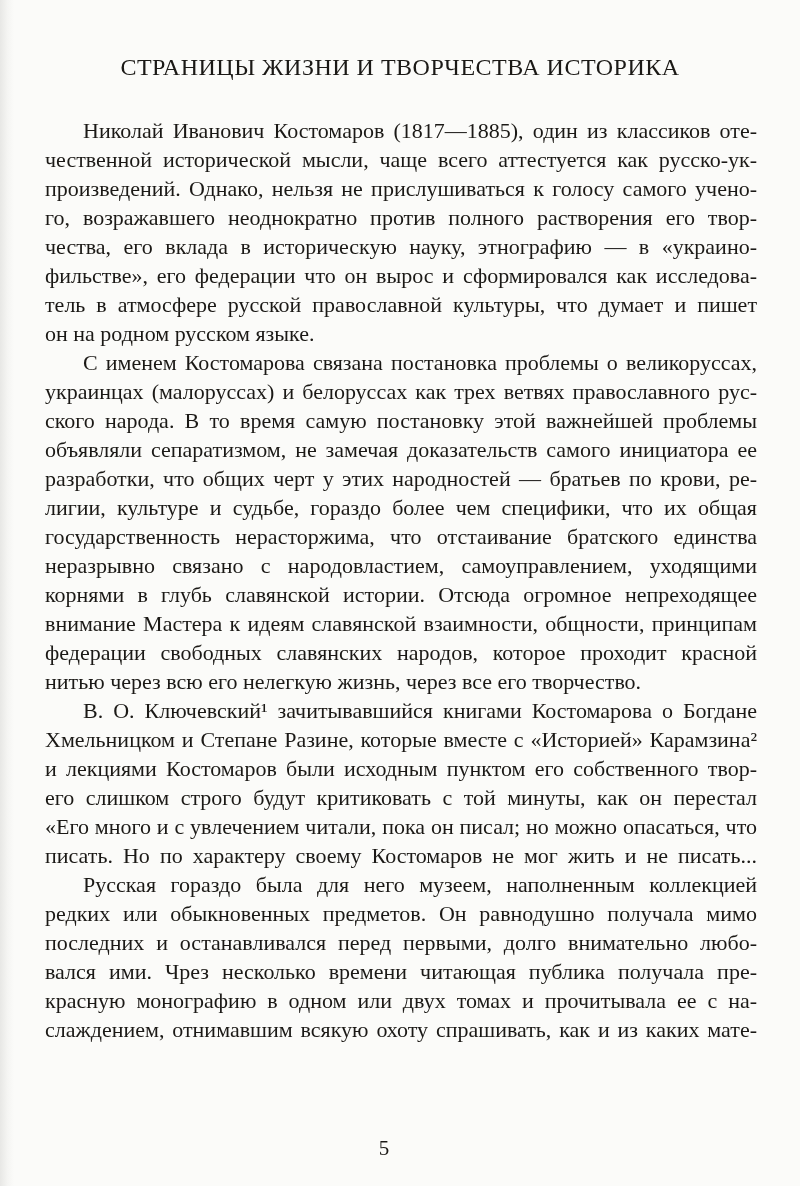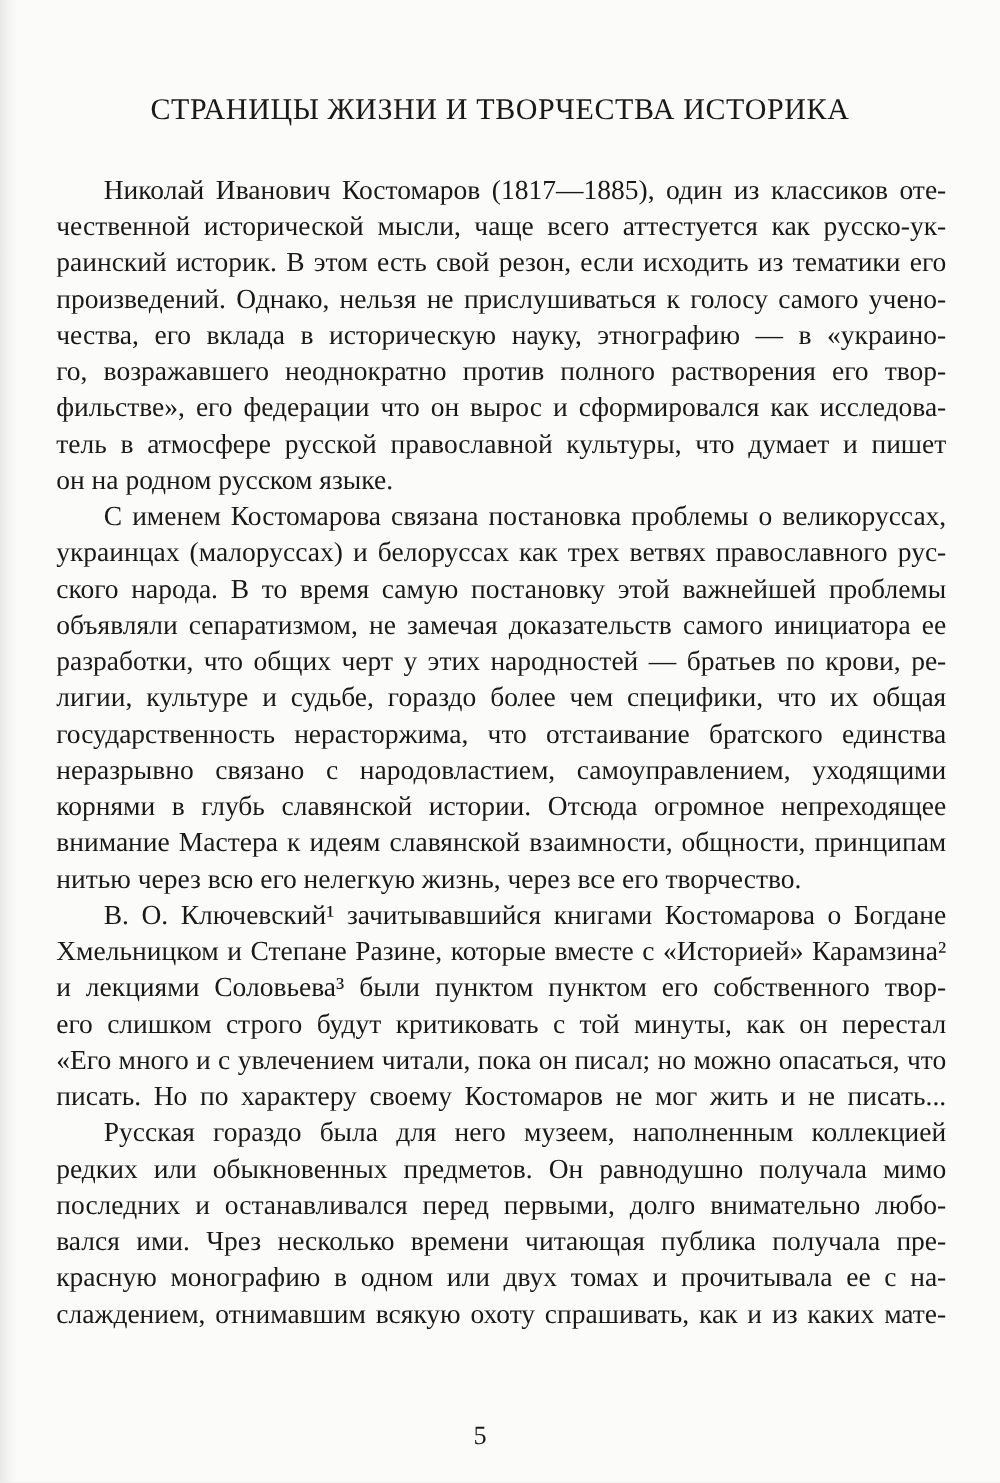--- a/index.html
+++ b/index.html
@@ -20,21 +20,21 @@
   
   .scan-edge {
     position: absolute;
     left: 0; top: 0; bottom: 0;
     width: 14px;
     background: linear-gradient(to right, rgba(60,60,55,0.10), rgba(60,60,55,0.03) 55%, rgba(60,60,55,0) 100%);
     pointer-events: none;
   }
   .title {
     margin: 0;
-    padding-top: 73px;
+    padding-top: 52px;
     text-align: center;
     font-size: 24px;
     line-height: 30px;
     font-weight: normal;
     letter-spacing: 0.5px;
     white-space: nowrap;
   }
   .text-block {
     margin-top: 34px;
     margin-left: 45px;
@@ -71,45 +71,45 @@
 </head>
 <body>
 
 <div class="page">
   <div class="scan-edge"></div>
   <h1 class="title">СТРАНИЦЫ ЖИЗНИ И ТВОРЧЕСТВА ИСТОРИКА</h1>
   <div class="text-block" id="paragraphs">
       <div class="para">
         <div class="line indent">Николай Иванович Костомаров (1817—1885), один из классиков оте-</div>
         <div class="line">чественной исторической мысли, чаще всего аттестуется как русско-ук-</div>
-        <div class="line">раинский историк. В этом есть свой резон, если исходить из тематики его</div>
         <div class="line">произведений. Однако, нельзя не прислушиваться к голосу самого учено-</div>
+        <div class="line">го, возражавшего неоднократно против полного растворения его твор-</div>
         <div class="line">чества, его вклада в историческую науку, этнографию — в «украино-</div>
-        <div class="line">го, возражавшего неоднократно против полного растворения его твор-</div>
         <div class="line">фильстве», его федерации что он вырос и сформировался как исследова-</div>
         <div class="line">тель в атмосфере русской православной культуры, что думает и пишет</div>
         <div class="line flush-left">он на родном русском языке.</div>
       </div>
       <div class="para">
         <div class="line indent">С именем Костомарова связана постановка проблемы о великоруссах,</div>
         <div class="line">украинцах (малоруссах) и белоруссах как трех ветвях православного рус-</div>
         <div class="line">ского народа. В то время самую постановку этой важнейшей проблемы</div>
         <div class="line">объявляли сепаратизмом, не замечая доказательств самого инициатора ее</div>
         <div class="line">разработки, что общих черт у этих народностей — братьев по крови, ре-</div>
         <div class="line">лигии, культуре и судьбе, гораздо более чем специфики, что их общая</div>
         <div class="line">государственность нерасторжима, что отстаивание братского единства</div>
         <div class="line">неразрывно связано с народовластием, самоуправлением, уходящими</div>
         <div class="line">корнями в глубь славянской истории. Отсюда огромное непреходящее</div>
         <div class="line">внимание Мастера к идеям славянской взаимности, общности, принципам</div>
+        <div class="line">федерации свободных славянских народов, которое проходит красной</div>
         <div class="line flush-left">нитью через всю его нелегкую жизнь, через все его творчество.</div>
       </div>
       <div class="para">
         <div class="line indent">В. О. Ключевский¹ зачитывавшийся книгами Костомарова о Богдане</div>
         <div class="line">Хмельницком и Степане Разине, которые вместе с «Историей» Карамзина²</div>
-        <div class="line">и лекциями Соловьева³ были пунктом пунктом его собственного твор-</div>
+        <div class="line">и лекциями Костомаров были исходным пунктом его собственного твор-</div>
         <div class="line">его слишком строго будут критиковать с той минуты, как он перестал</div>
         <div class="line">«Его много и с увлечением читали, пока он писал; но можно опасаться, что</div>
         <div class="line">писать. Но по характеру своему Костомаров не мог жить и не писать...</div>
       </div>
       <div class="para">
         <div class="line indent">Русская гораздо была для него музеем, наполненным коллекцией</div>
         <div class="line">редких или обыкновенных предметов. Он равнодушно получала мимо</div>
         <div class="line">последних и останавливался перед первыми, долго внимательно любо-</div>
         <div class="line">вался ими. Чрез несколько времени читающая публика получала пре-</div>
         <div class="line">красную монографию в одном или двух томах и прочитывала ее с на-</div>

